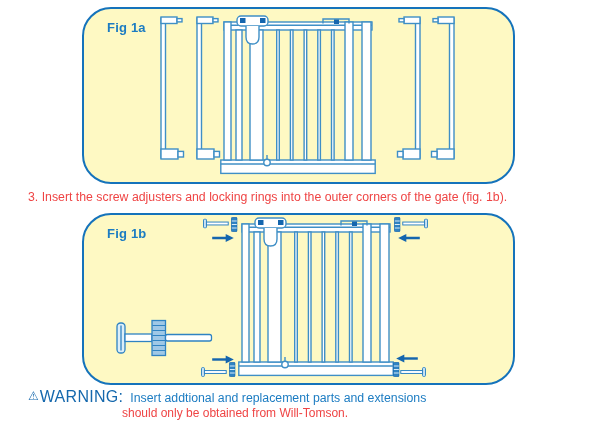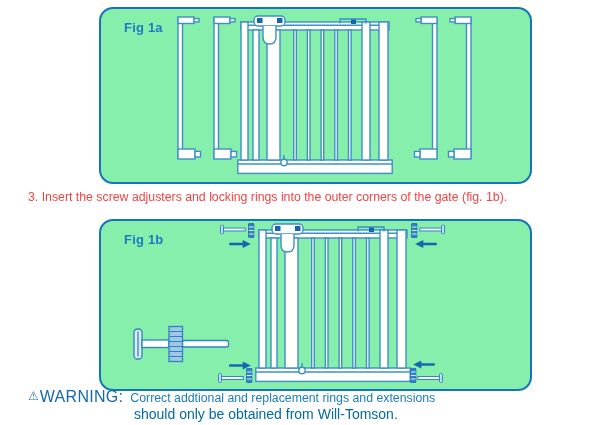--- a/index.html
+++ b/index.html
@@ -1,44 +1,44 @@
 <!DOCTYPE html>
 <html><head>
 <meta charset="utf-8">
 <style>
   html,body{margin:0;padding:0;background:#fff;}
   .page{
     position:relative;width:600px;height:425px;background:#fff;overflow:hidden;
     font-family:"Liberation Sans","DejaVu Sans",sans-serif;
   }
   .panel{
-    position:absolute;left:99px;width:429px;
-    border:2px solid #1573bb;border-radius:14px;background:#86efac;
+    position:absolute;left:82px;width:429px;
+    border:2px solid #1573bb;border-radius:29px;background:#fef9c3;
   }
   .panel-1a{top:7px;height:173px;}
-  .panel-1b{top:213px;height:168px;margin-top:6px;}
+  .panel-1b{top:213px;height:168px;}
   .fig-label{
     position:absolute;left:23px;top:11px;
     color:#1c7cc2;font-size:13px;font-weight:600;letter-spacing:.2px;
   }
   .panel svg{position:absolute;left:0;top:0;}
   .step-text{
     position:absolute;left:28px;top:190px;width:555px;
     color:#ef4444;font-size:12.3px;
   }
   .warning-line1{
     position:absolute;left:28px;top:388px;white-space:nowrap;
     color:#1568ad;
   }
   .warn-icon{font-size:12px;font-weight:700;vertical-align:2px;margin-right:1px;}
   .warn-title{font-size:16px;font-weight:400;letter-spacing:.3px;}
   .warn-text{font-size:12.3px;color:#1c7cc2;margin-left:7px;}
   .warning-line2{
     position:absolute;left:122px;top:406px;white-space:nowrap;
-    color:#0369a1;font-size:14px;margin-left:12px;
+    color:#ef4444;font-size:12px;
   }
 </style>
 </head>
 <body>
 
 <div class="page">
 
   <svg width="0" height="0" style="position:absolute" aria-hidden="true">
     <defs>
       <symbol id="gate-sym" viewBox="0 0 156 162">
@@ -153,17 +153,17 @@
           <line x1="35.4" y1="20.5" x2="48.2" y2="20.5" stroke-width="1"></line>
           <line x1="35.4" y1="25.5" x2="48.2" y2="25.5" stroke-width="1"></line>
           <line x1="35.4" y1="30.5" x2="48.2" y2="30.5" stroke-width="1"></line>
         </g>
         <rect x="48.5" y="14.5" width="46" height="6.5" rx="2" fill="#fff"></rect>
       </g>
     </svg>
   </div>
 
   <div class="warning-line1">
-    <span class="warn-icon">⚠</span><span class="warn-title">WARNING:</span><span class="warn-text">Correct addtional and replacement rings and extensions</span>
+    <span class="warn-icon">⚠</span><span class="warn-title">WARNING:</span><span class="warn-text">Insert addtional and replacement parts and extensions</span>
   </div>
   <div class="warning-line2">should only be obtained from Will-Tomson.</div>
 
 </div>
 
 </body></html>

